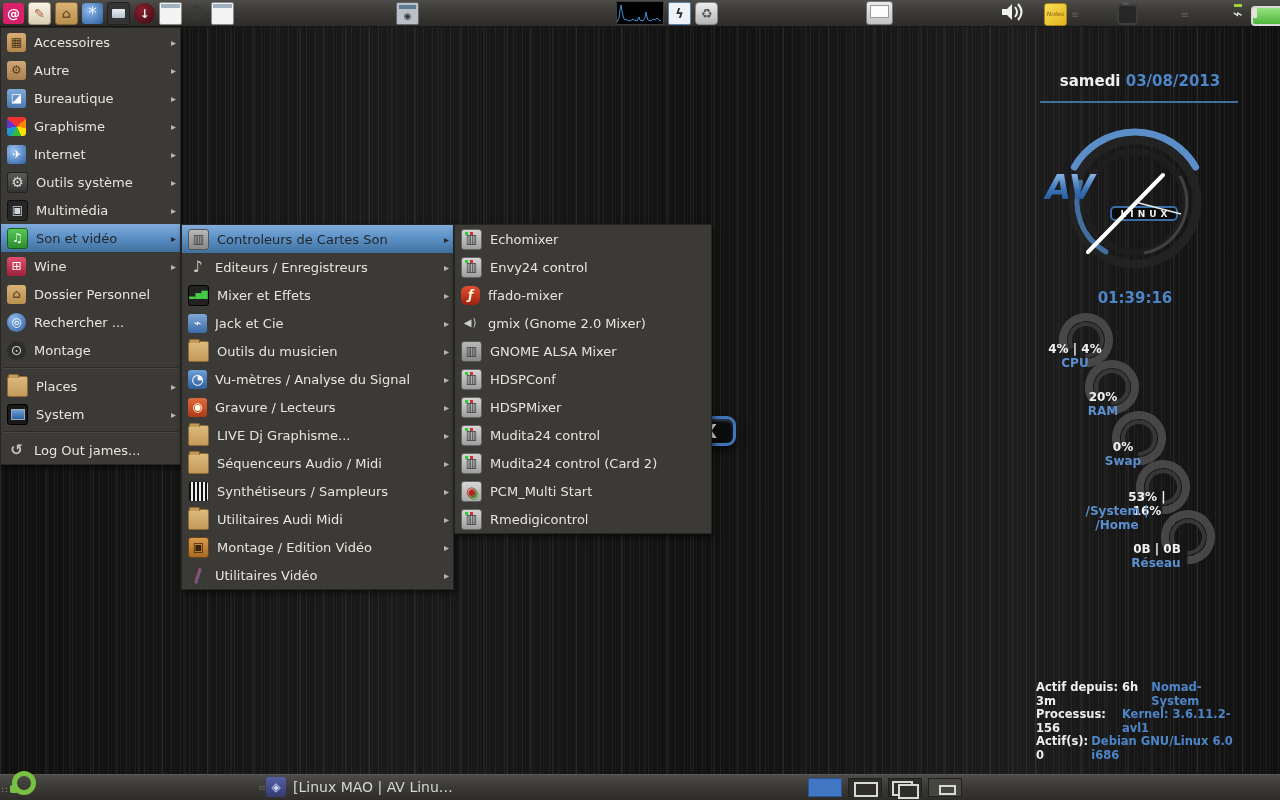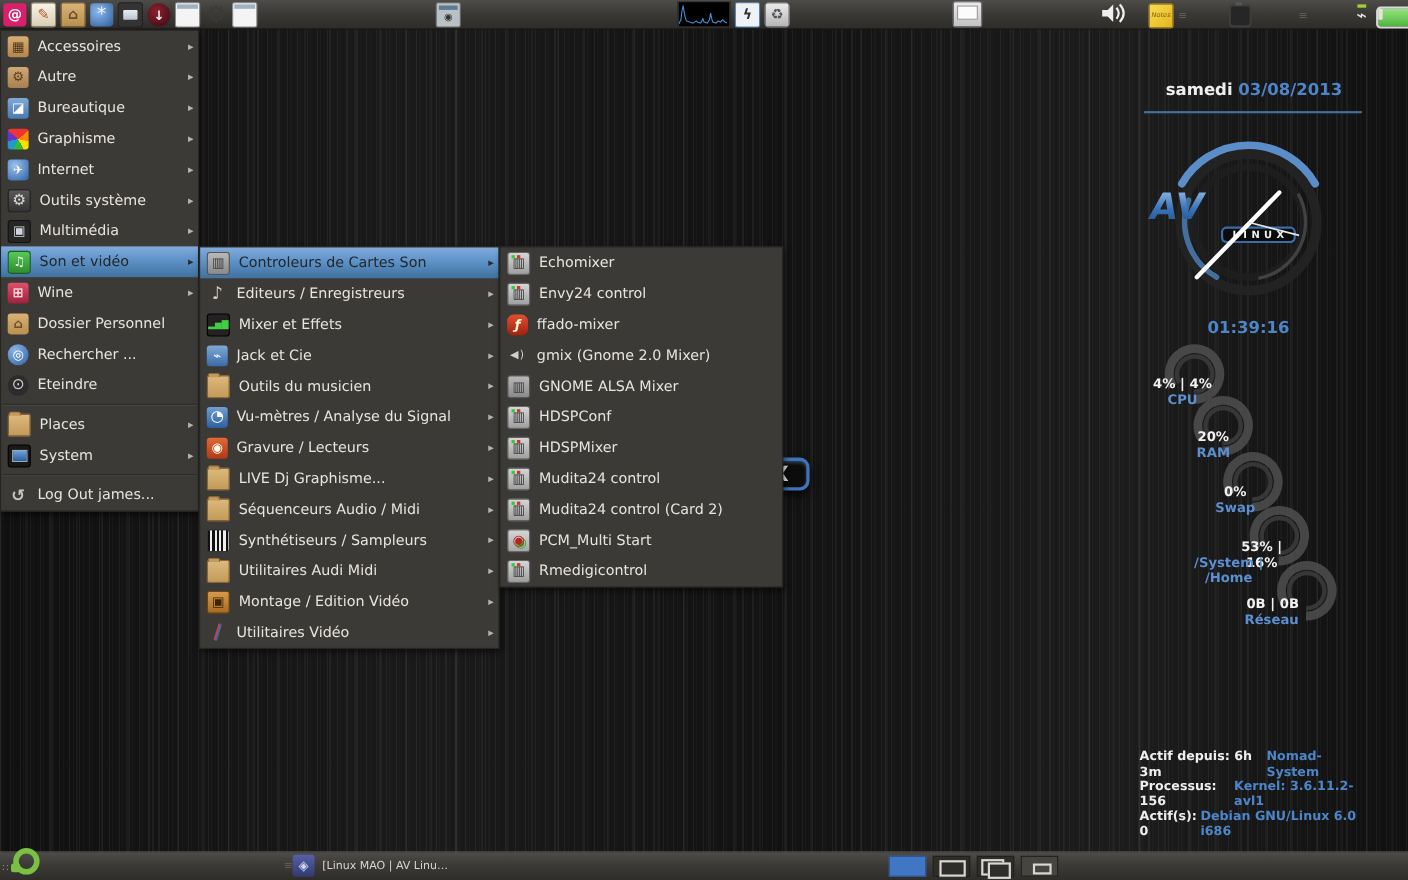--- a/index.html
+++ b/index.html
@@ -40,21 +40,21 @@
   .pic-batt{width:38px;height:16px;top:2px;background:linear-gradient(#96e381,#4db53a);border:2px solid #d9d9d9;border-radius:4px;}
   .pic-batt::after{content:"";right:-5px;top:3px;width:3px;height:6px;background:#ddd;border-radius:1px;}
   .pic-batt::before{content:"";left:1px;top:1px;width:4px;height:10px;background:#e8e2d6;border-radius:1px;inset:auto;}
   
   .ob-logo{position:absolute;left:12px;top:771px;width:24px;height:24px;border:5px solid #7ac143;border-radius:50%;box-sizing:border-box;}
   .ob-logo::before{content:"";position:absolute;left:-7px;bottom:-3px;width:8px;height:8px;background:#7ac143;border-radius:2px;}
   .dots{position:absolute;color:#8a8a86;font-size:9px;letter-spacing:1px;}
   .task{position:absolute;left:266px;top:777px;display:flex;align-items:center;gap:7px;width:190px;}
   .task-ic{width:20px;height:20px;border-radius:3px;background:linear-gradient(#5560a8,#323a6e);position:relative;flex:none;}
   .task-ic::before{content:"◈";position:absolute;inset:0;display:flex;align-items:center;justify-content:center;color:#cfd6f2;font-size:12px;}
-  .task-lbl{color:#d6d6d2;font-size:10px;white-space:nowrap;overflow:hidden;}
+  .task-lbl{color:#d6d6d2;font-size:14px;white-space:nowrap;overflow:hidden;}
   .pager{position:absolute;left:808px;top:778px;display:flex;gap:6px;align-items:center;}
   .pcell{position:relative;width:34px;height:19px;background:#2e2d2a;border:1px solid #20201e;box-sizing:border-box;}
   .pcell.active{background:#4076c4;border-color:#2c5档490;border-color:#2c5490;}
   .pcell.outline::before{content:"";position:absolute;left:5px;top:3px;width:20px;height:11px;border:2px solid #d8d8d4;}
   .pcell.windows::before{content:"";position:absolute;left:3px;top:2px;width:17px;height:11px;border:2px solid #d8d8d4;}
   .pcell.windows::after{content:"";position:absolute;left:9px;top:5px;width:17px;height:11px;border:2px solid #d8d8d4;background:#2e2d2a;}
   .pcell.show{background:#46453f;}
   .pcell.show::before{content:"";position:absolute;left:10px;top:6px;width:13px;height:6px;border:2px solid #d8d8d4;}
   
   .menu{position:absolute;background:#3c3a36;border:1px solid #262522;box-shadow:2px 3px 6px rgba(0,0,0,.55);box-sizing:border-box;}
@@ -228,21 +228,21 @@
         <span class="lbl">Dossier Personnel</span>
         <span class="arr"></span>
       </div>
     <div class="mi">
         <span class="ic i-search"></span>
         <span class="lbl">Rechercher ...</span>
         <span class="arr"></span>
       </div>
     <div class="mi">
         <span class="ic i-power"></span>
-        <span class="lbl">Eteindre</span>
+        <span class="lbl">Montage</span>
         <span class="arr"></span>
       </div>
     <div class="msep"></div>
     <div class="mi">
         <span class="ic i-folder"></span>
         <span class="lbl">Places</span>
         <span class="arr">▸</span>
       </div>
     <div class="mi">
         <span class="ic i-sysmon"></span>

